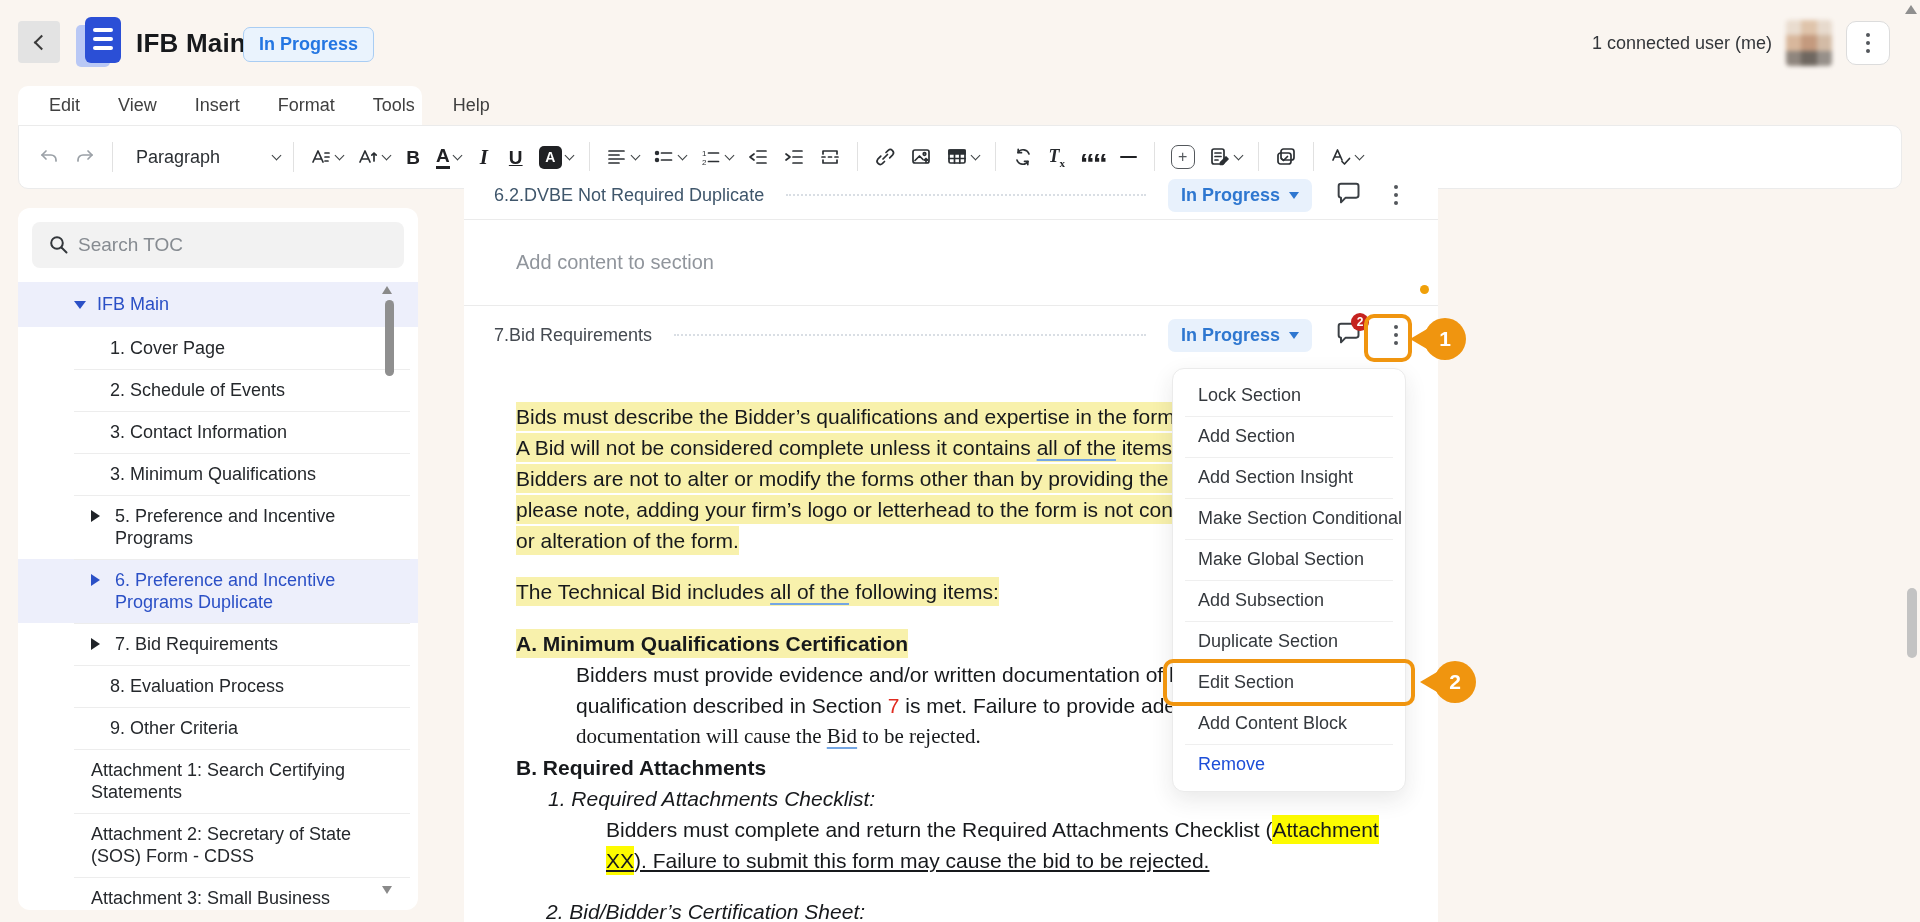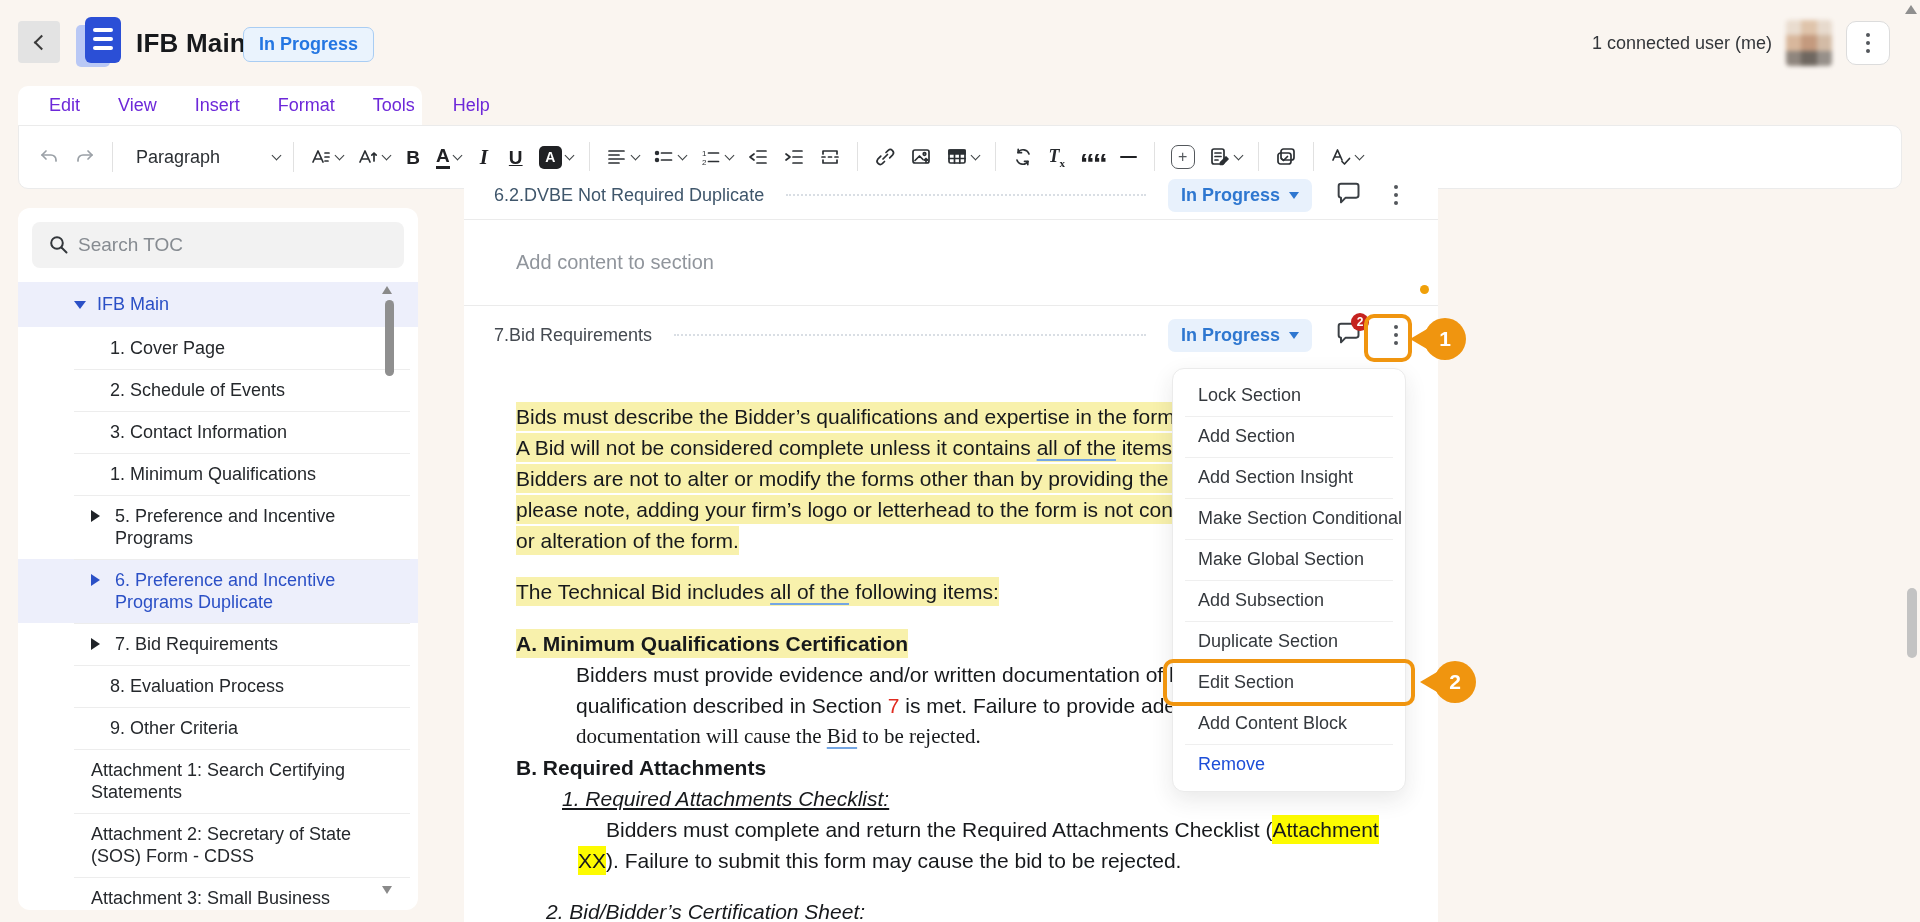--- a/index.html
+++ b/index.html
@@ -24,21 +24,21 @@
   .avatar div:nth-child(4){background:#d8b79c}.avatar div:nth-child(5){background:#c49a7e}.avatar div:nth-child(6){background:#d3bba6}
   .avatar div:nth-child(7){background:#8f867e}.avatar div:nth-child(8){background:#6f6760}.avatar div:nth-child(9){background:#97908a}
   .hdr-kebab { width:44px; height:44px; background:#fff; border:1px solid #dcdcdc; border-radius:10px; display:flex; align-items:center; justify-content:center; cursor:pointer; }
   .dots { display:flex; flex-direction:column; gap:4px; }
   .dots i { width:4px; height:4px; background:#53575c; border-radius:50%; }
   .win-scroll-up { position:absolute; right:3px; top:5px; width:0; height:0; border-left:6px solid transparent; border-right:6px solid transparent; border-bottom:9px solid #8f8f8f; }
   .win-scroll-thumb { position:absolute; right:3px; top:588px; width:10px; height:70px; background:#c3c3c3; border-radius:5px; }
 
   
   .menu-strip { position:absolute; left:18px; top:86px; width:404px; height:39px; background:#fff; border-radius:10px 10px 0 0; display:flex; align-items:center; gap:38px; padding-left:31px; }
-  .menu-item { font-size:18px; color:#6d28d9; cursor:pointer; }
+  .menu-item { font-size:18px; color:#404040; cursor:pointer; }
   .toolbar { position:absolute; left:18px; top:125px; width:1884px; height:64px; background:#fff; border:1px solid #ebebeb; border-radius:0 10px 10px 10px; display:flex; align-items:center; padding:0 12px; }
   .tbtn { min-width:32px; height:36px; padding:0 7px; display:flex; align-items:center; justify-content:center; gap:4px; border-radius:6px; cursor:pointer; color:#26292d; }
   .tbtn svg { stroke:#2b2f33; fill:none; stroke-width:1.7; stroke-linecap:round; stroke-linejoin:round; }
   .tbtn.disabled svg { stroke:#9aa0a6; }
   .chev { width:7px; height:7px; border-right:1.8px solid #3c4043; border-bottom:1.8px solid #3c4043; transform:rotate(45deg); margin-top:-4px; }
   .tsep { width:1px; height:30px; background:#e1e1e1; margin:0 9px; flex:0 0 auto; }
   .para-dd { width:162px; height:38px; display:flex; align-items:center; justify-content:space-between; padding:0 4px 0 14px; font-size:18px; color:#2b2f33; cursor:pointer; }
   .ltr { font-size:19px; font-weight:700; color:#202124; line-height:1; }
   .ltr.it { font-style:italic; font-weight:600; font-family:"Liberation Serif", serif; font-size:21px; }
   .ltr.un { text-decoration:underline; font-weight:600; }
@@ -341,21 +341,21 @@
     <div class="toc-item">
           <span>1. Cover Page</span>
         </div>
         <div class="toc-item">
           <span>2. Schedule of Events</span>
         </div>
         <div class="toc-item">
           <span>3. Contact Information</span>
         </div>
         <div class="toc-item">
-          <span>1. Minimum Qualifications</span>
+          <span>3. Minimum Qualifications</span>
         </div>
         <div class="toc-item arrow">
           <span class="tri-right"></span>
           <span>5. Preference and Incentive Programs</span>
         </div>
         <div class="toc-item arrow sel">
           <span class="tri-right"></span>
           <span>6. Preference and Incentive Programs Duplicate</span>
         </div>
         <div class="toc-item arrow">
@@ -434,23 +434,23 @@
         <div class="dl"><span class="sg hl1">A Bid will not be considered complete unless it contains </span><span class="sg hl1 u">all of the</span><span class="sg hl1"> items listed below.</span></div>
         <div class="dl"><span class="sg hl1">Bidders are not to alter or modify the forms other than by providing the requested</span></div>
         <div class="dl"><span class="sg hl1">please note, adding your firm’s logo or letterhead to the form is not considered an</span></div>
         <div class="dl"><span class="sg hl1">or alteration of the form.</span></div>
         <div class="dl" style="margin-top: 20px;"><span class="sg hl1">The Technical Bid includes </span><span class="sg hl1 u">all of the</span><span class="sg hl1"> following items:</span></div>
         <div class="dl" style="margin-top: 21px;"><span class="sg hl1 b">A. Minimum Qualifications Certification</span></div>
         <div class="dl" style="margin-left: 60px;"><span class="sg">Bidders must provide evidence and/or written documentation of how each</span></div>
         <div class="dl" style="margin-left: 60px;"><span class="sg">qualification described in Section </span><span class="sg red">7</span><span class="sg"> is met. Failure to provide adequate</span></div>
         <div class="dl" style="margin-left: 60px; font-family: Liberation Serif, serif;"><span class="sg">documentation will cause the </span><span class="sg u">Bid</span><span class="sg"> to be rejected.</span></div>
         <div class="dl"><span class="sg b">B. Required Attachments</span></div>
-        <div class="dl i" style="margin-left: 46px; text-decoration: underline;"><span class="sg">1. Required Attachments Checklist:</span></div>
+        <div class="dl i" style="margin-left: 32px;"><span class="sg">1. Required Attachments Checklist:</span></div>
         <div class="dl" style="margin-left: 90px;"><span class="sg">Bidders must complete and return the Required Attachments Checklist (</span><span class="sg hl2">Attachment</span></div>
-        <div class="dl" style="margin-left: 62px;"><span class="sg hl2">XX</span><span class="sg">). Failure to submit this form may cause the bid to be rejected.</span></div>
+        <div class="dl" style="margin-left: 90px; text-decoration: underline;"><span class="sg hl2">XX</span><span class="sg">). Failure to submit this form may cause the bid to be rejected.</span></div>
         <div class="dl i" style="margin-left: 30px; margin-top: 20px;"><span class="sg">2. Bid/Bidder’s Certification Sheet:</span></div>
       </div>
   </div>
 
   <div class="ctx-menu" id="ctx-menu">
       <div class="ctx-item">Lock Section</div>
       <div class="ctx-item">Add Section</div>
       <div class="ctx-item">Add Section Insight</div>
       <div class="ctx-item">Make Section Conditional</div>
       <div class="ctx-item">Make Global Section</div>

